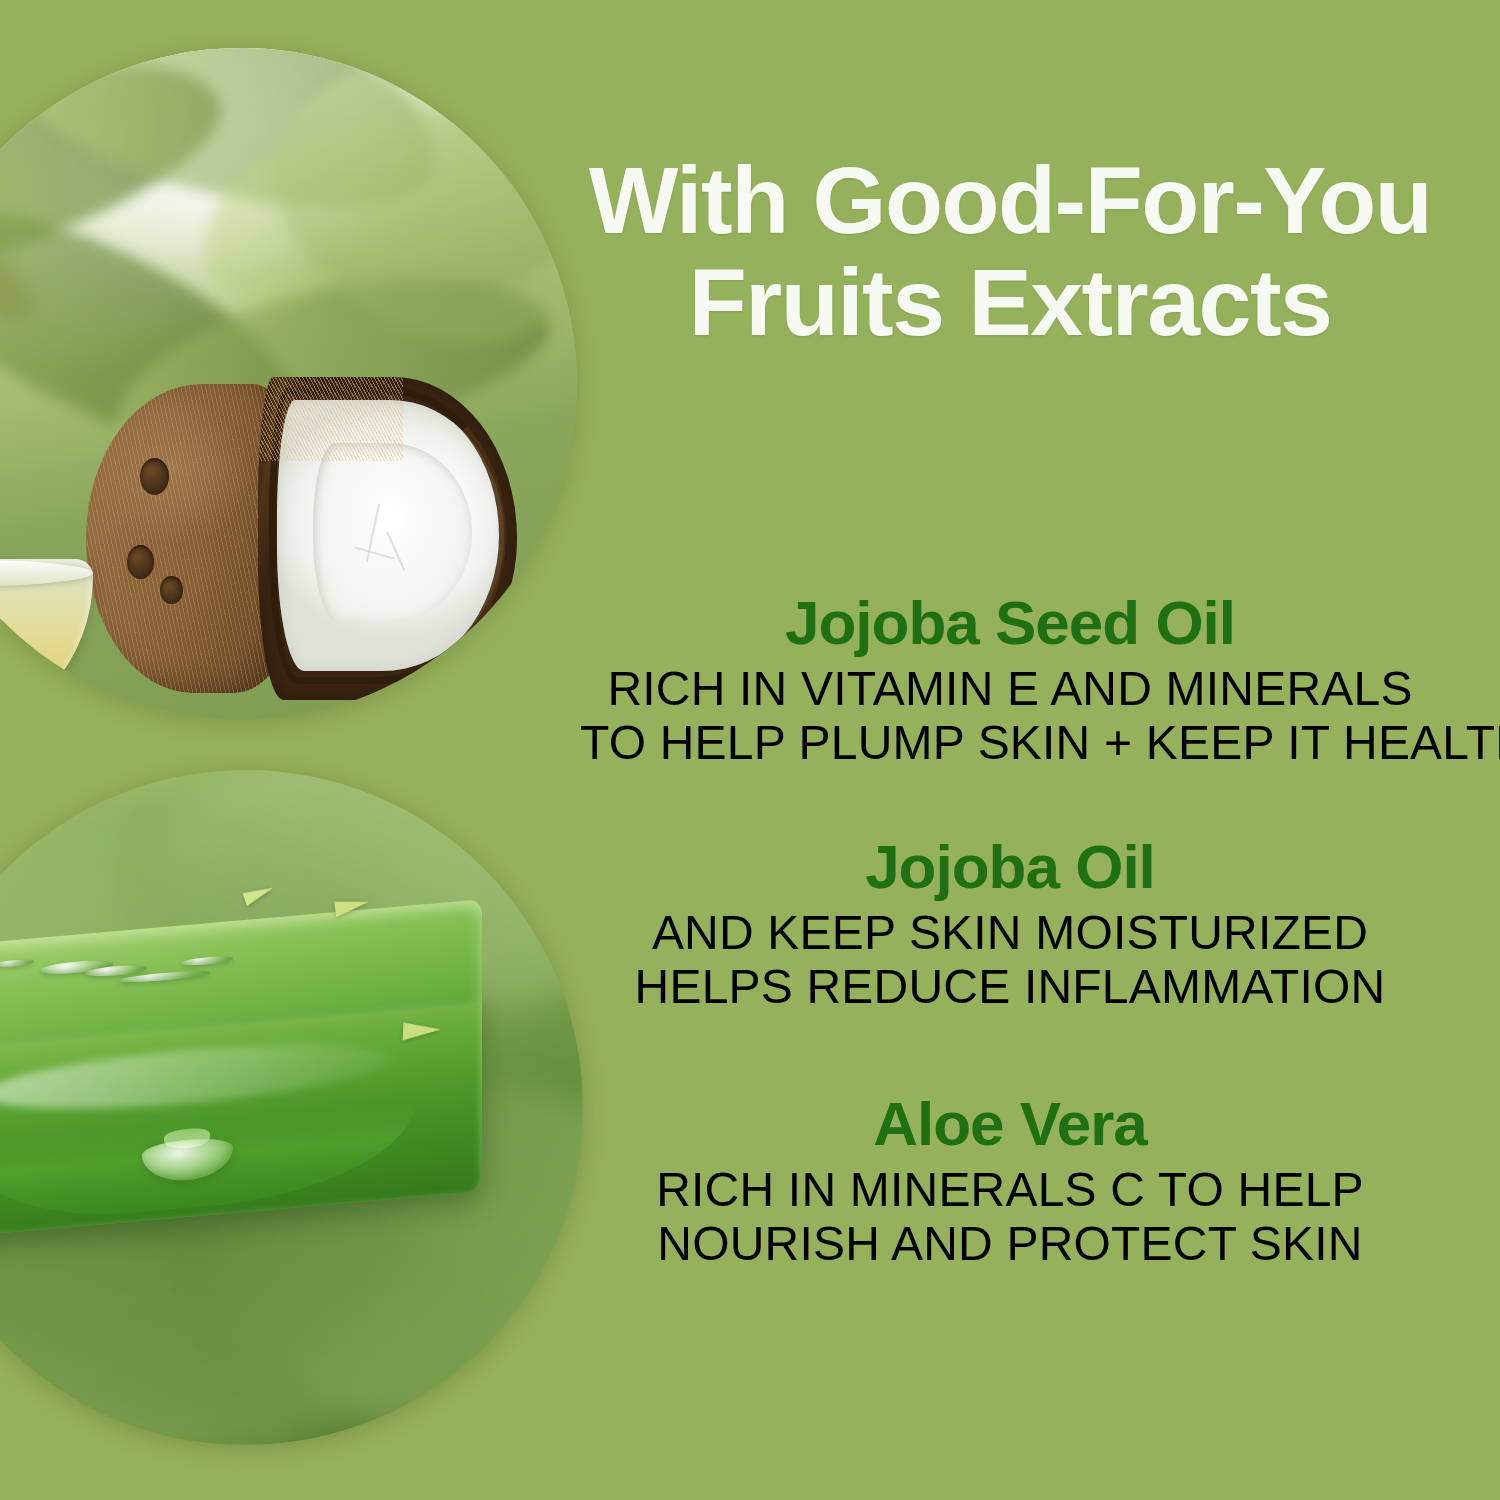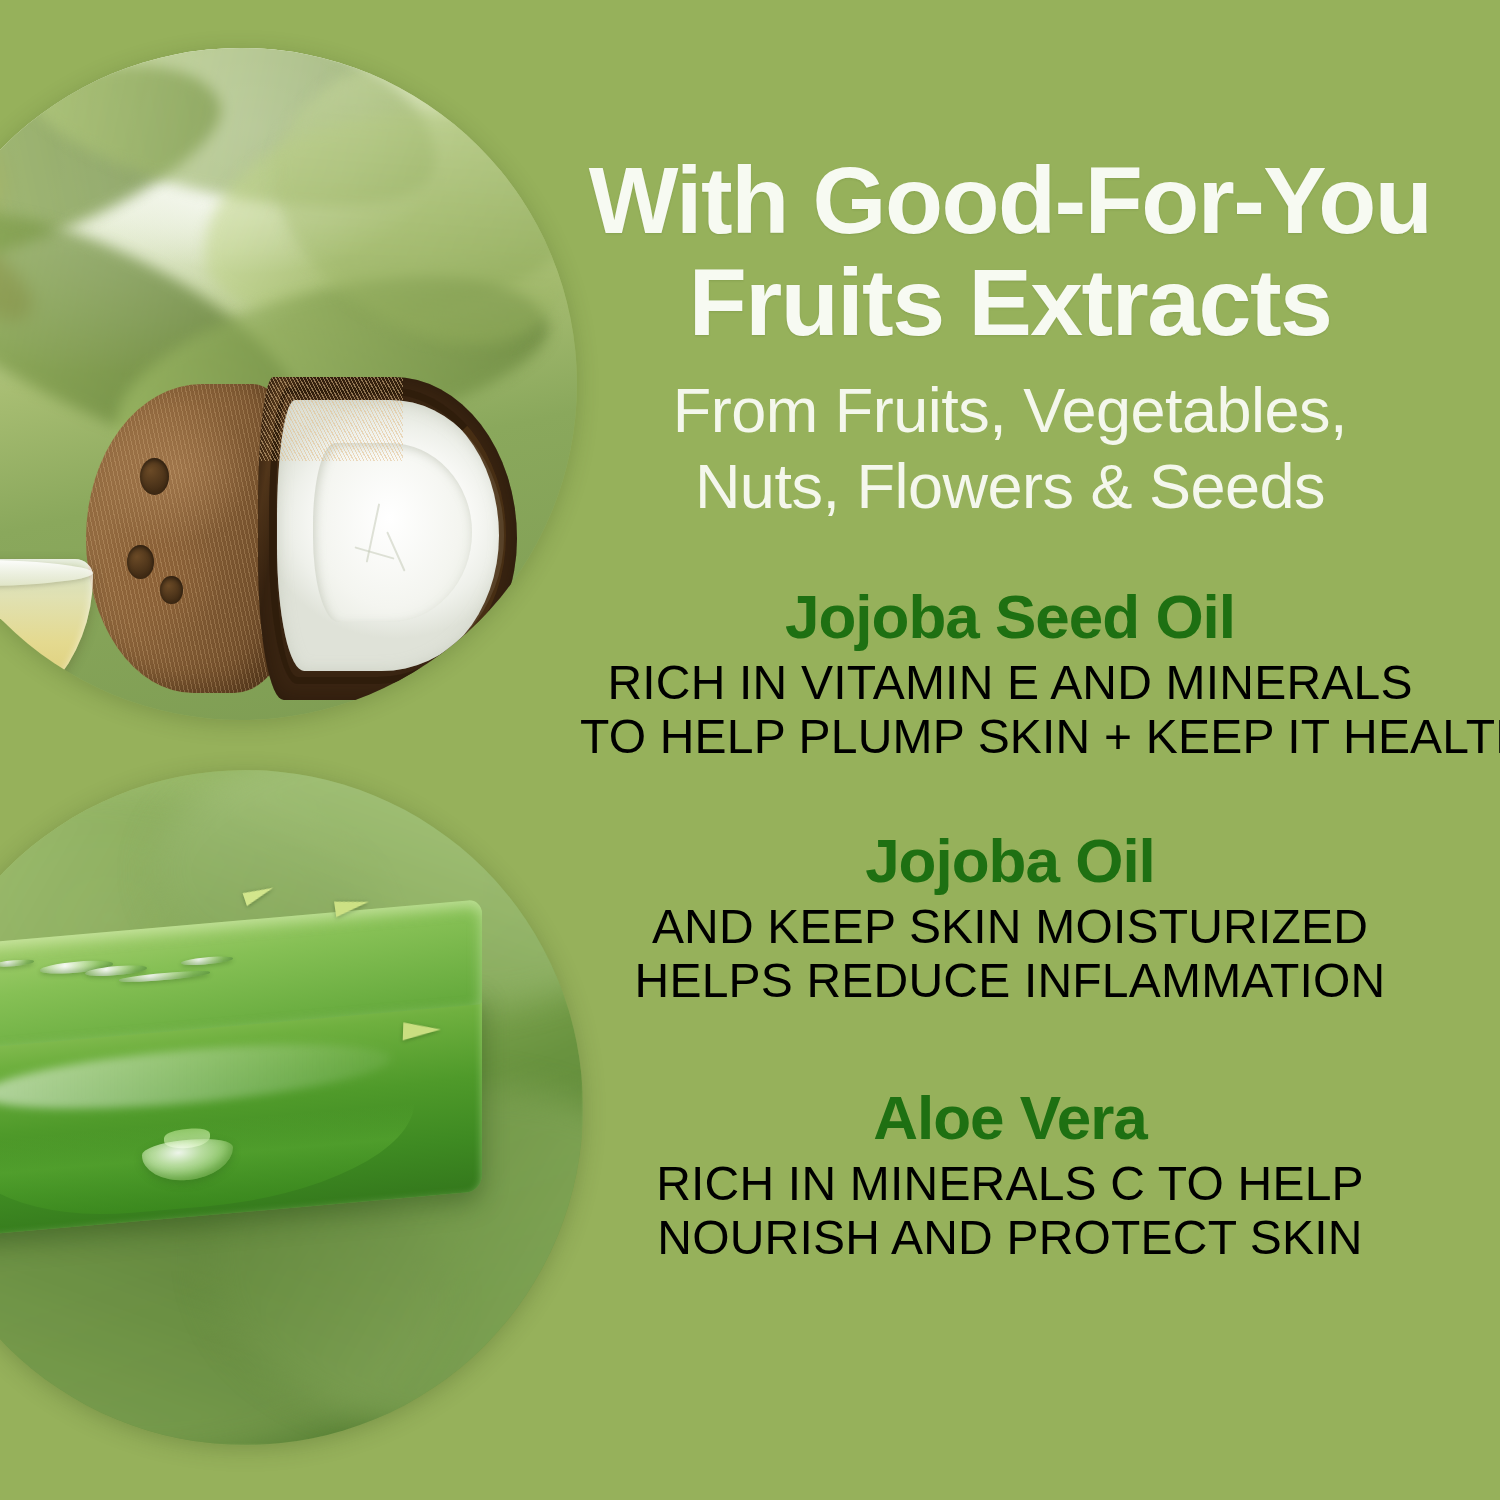--- a/index.html
+++ b/index.html
@@ -275,21 +275,21 @@
   }
   .subhead {
     position:absolute; top:373px; left:0; width:100%;
     font-size:63px;
     line-height:1.20;
     font-weight:400;
     color:#f4f7ec;
     letter-spacing:-.5px;
   }
 
-  .ingredient { position:absolute; left:0; width:100%; }
+  .ingredient { position:absolute; left:0; width:100%;margin-top:6px; }
   #ingredient-0 { top:584px; }
   #ingredient-1 { top:828px; }
   #ingredient-2 { top:1085px; }
 
   .ing-name {
     font-size:62px;
     font-weight:700;
     color:#1e7012;
     line-height:1.06;
     letter-spacing:-1px;
@@ -374,24 +374,20 @@
     </div>
   </div>
 
   <div class="text-col">
 
     <div class="headline">
       <span class="ln">With Good-For-You</span><br>
       <span class="ln">Fruits Extracts</span>
     </div>
 
-    <div class="subhead">
-      <span class="ln">From Fruits, Vegetables,</span><br>
-      <span class="ln">Nuts, Flowers &amp; Seeds</span>
-    </div>
 
     <div class="ingredient" id="ingredient-0">
       <div class="ing-name">Jojoba Seed Oil</div>
       <div class="ing-desc">
         <span class="ln">RICH IN VITAMIN E AND MINERALS</span>
         <span class="ln">TO HELP PLUMP SKIN + KEEP IT HEALTHY</span>
       </div>
     </div>
 
     <div class="ingredient" id="ingredient-1">

